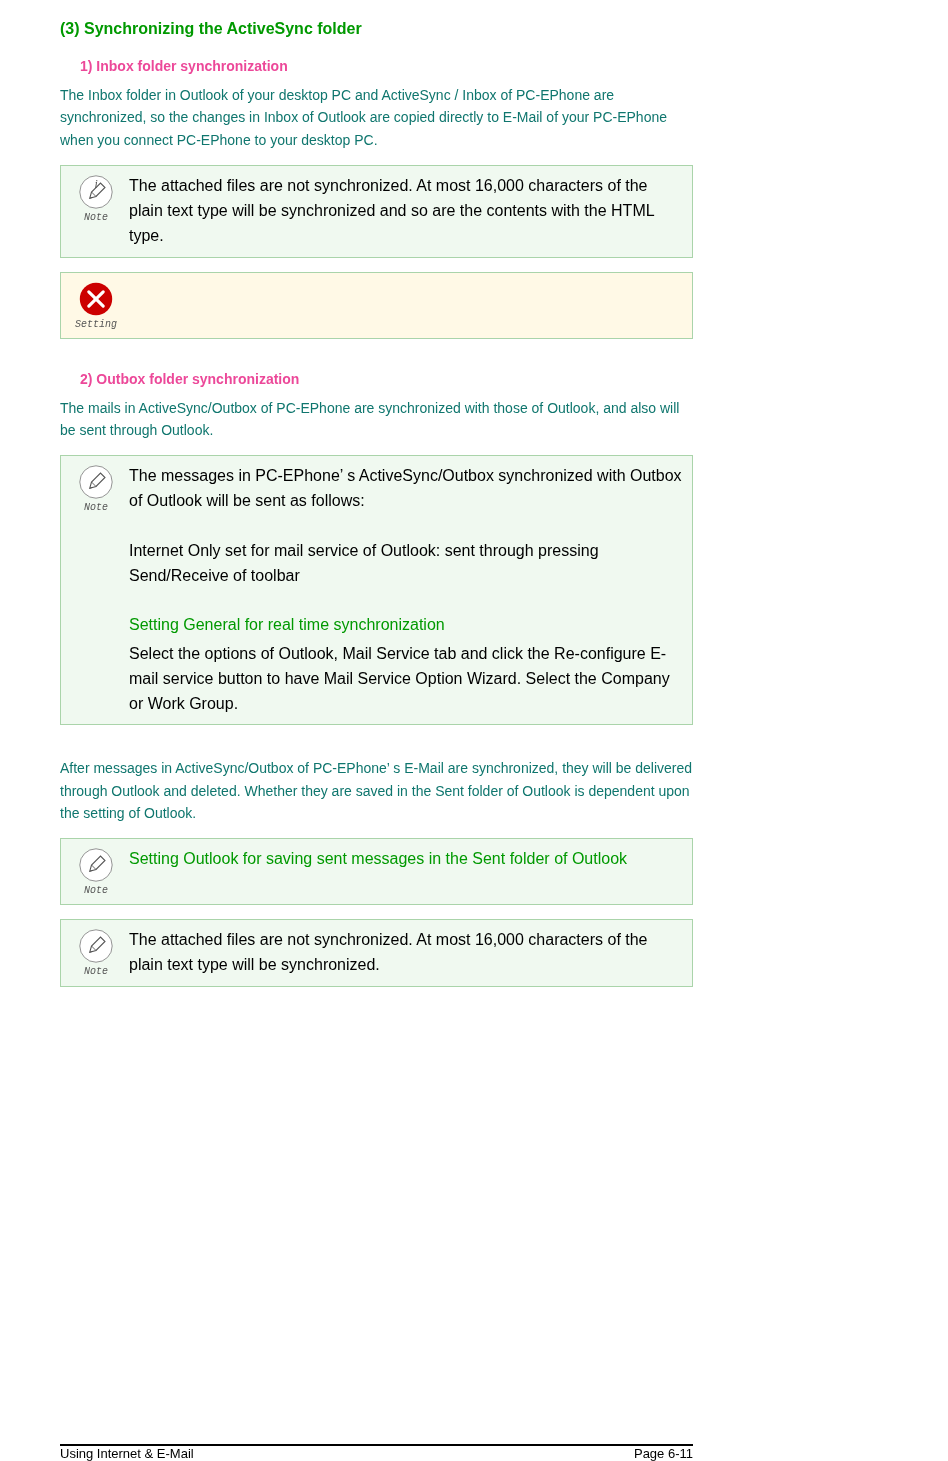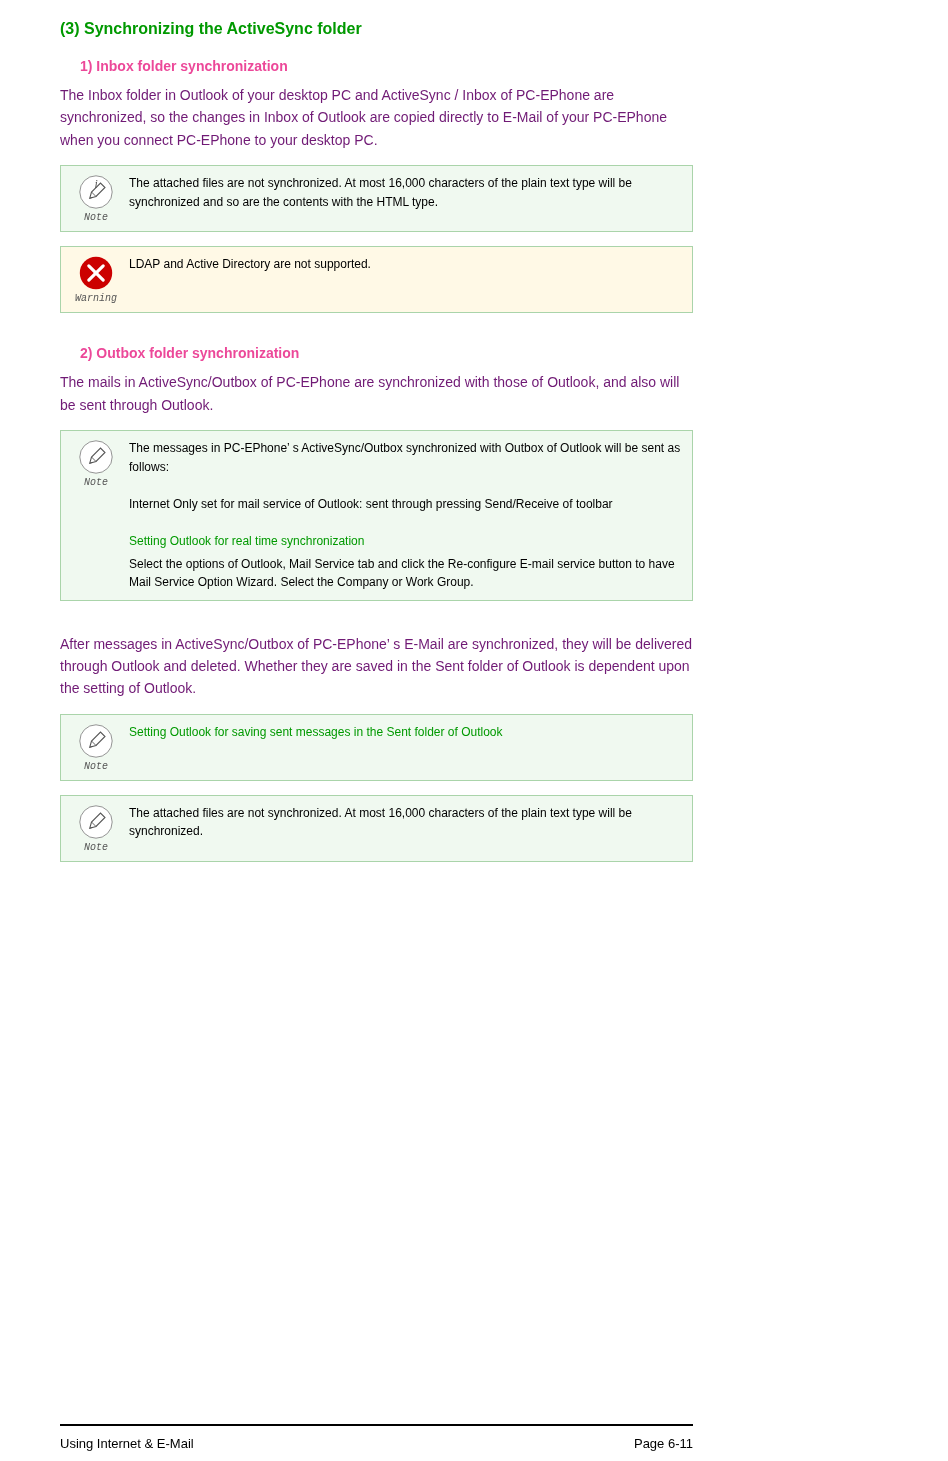--- a/index.html
+++ b/index.html
@@ -28,21 +28,21 @@
       color: #ec4899;
       font-size: 14px;
       font-weight: bold;
       margin-bottom: 10px;
       margin-left: 20px;
     }
     .body-text {
       font-size: 14px;
       line-height: 1.6;
       margin-bottom: 14px;
-      color: #701a75;
+      color: #0f766e;
     }
     .note-box {
       display: flex;
       align-items: flex-start;
       border: 1px solid #aad4aa;
       background: #f0f9f0;
       margin-bottom: 14px;
       padding: 8px 10px;
     }
     .warning-box {
@@ -66,36 +66,36 @@
       height: 36px;
     }
     .note-label {
       font-size: 10px;
       font-style: italic;
       color: #555;
       margin-top: 2px;
       font-family: Liberation Mono, monospace;
     }
     .note-content {
-      font-size: 12px;
+      font-size: 16px;
       line-height: 1.55;
       color: #000;
       flex: 1;
     }
     .note-content .green-link {
       color: #009900;
       display: block;
       margin-bottom: 4px;
     }
     .footer-bar {
       margin-top: auto;
       border-top: 2px solid #000;
       display: flex;
       justify-content: space-between;
-      padding: 10px 0;
+      padding: 0 0;
       font-size: 13px;
       color: #000;
     }
     .spacer-large { height: 18px; }
   </style>
 </head>
 <body>
 
 <div class="page-container">
 
@@ -121,23 +121,22 @@
     <div class="note-content">The attached files are not synchronized. At most 16,000 characters of the plain text type will be synchronized and so are the contents with the HTML type.</div>
   </div>
 
   <div class="warning-box">
     <div class="note-icon">
       <svg class="note-icon-img" viewBox="0 0 40 40" xmlns="http://www.w3.org/2000/svg">
         <circle cx="20" cy="20" r="18" fill="#cc0000"></circle>
         <line x1="12" y1="12" x2="28" y2="28" stroke="white" stroke-width="3.5" stroke-linecap="round"></line>
         <line x1="28" y1="12" x2="12" y2="28" stroke="white" stroke-width="3.5" stroke-linecap="round"></line>
       </svg>
-      <span class="note-label">Warning</span>
-    </div>
-    <div class="note-content">LDAP and Active Directory are not supported.</div>
+      <span class="note-label">Setting</span>
+    </div>
   </div>
 
   <div class="spacer-large"></div>
 
   <div class="section-title">2)    Outbox folder synchronization</div>
 
   <div class="body-text">The mails in ActiveSync/Outbox of PC-EPhone are synchronized with those of Outlook, and also will be sent through Outlook.</div>
 
   <div class="note-box">
     <div class="note-icon">
@@ -147,21 +146,21 @@
         <path d="M15 20 L20 25" stroke="#555" stroke-width="1"></path>
         <path d="M13 27 L16 26" stroke="#555" stroke-width="1"></path>
       </svg>
       <span class="note-label">Note</span>
     </div>
     <div class="note-content">
       <span>The messages in PC-EPhone’ s ActiveSync/Outbox synchronized with Outbox of Outlook will be sent as follows:</span><br>
       <br>
       <span>Internet Only set for mail service of Outlook: sent through pressing Send/Receive of toolbar</span>
       <br><br>
-      <span class="green-link">Setting Outlook for real time synchronization</span>
+      <span class="green-link">Setting General for real time synchronization</span>
       <span>Select the options of Outlook, Mail Service tab and click the Re-configure E-mail service button to have Mail Service Option Wizard. Select the Company or Work Group.</span>
     </div>
   </div>
 
   <div class="spacer-large"></div>
 
   <div class="body-text">After messages in ActiveSync/Outbox of PC-EPhone’ s E-Mail are synchronized, they will be delivered through Outlook and deleted. Whether they are saved in the Sent folder of Outlook is dependent upon the setting of Outlook.</div>
 
   <div class="note-box">
     <div class="note-icon">

